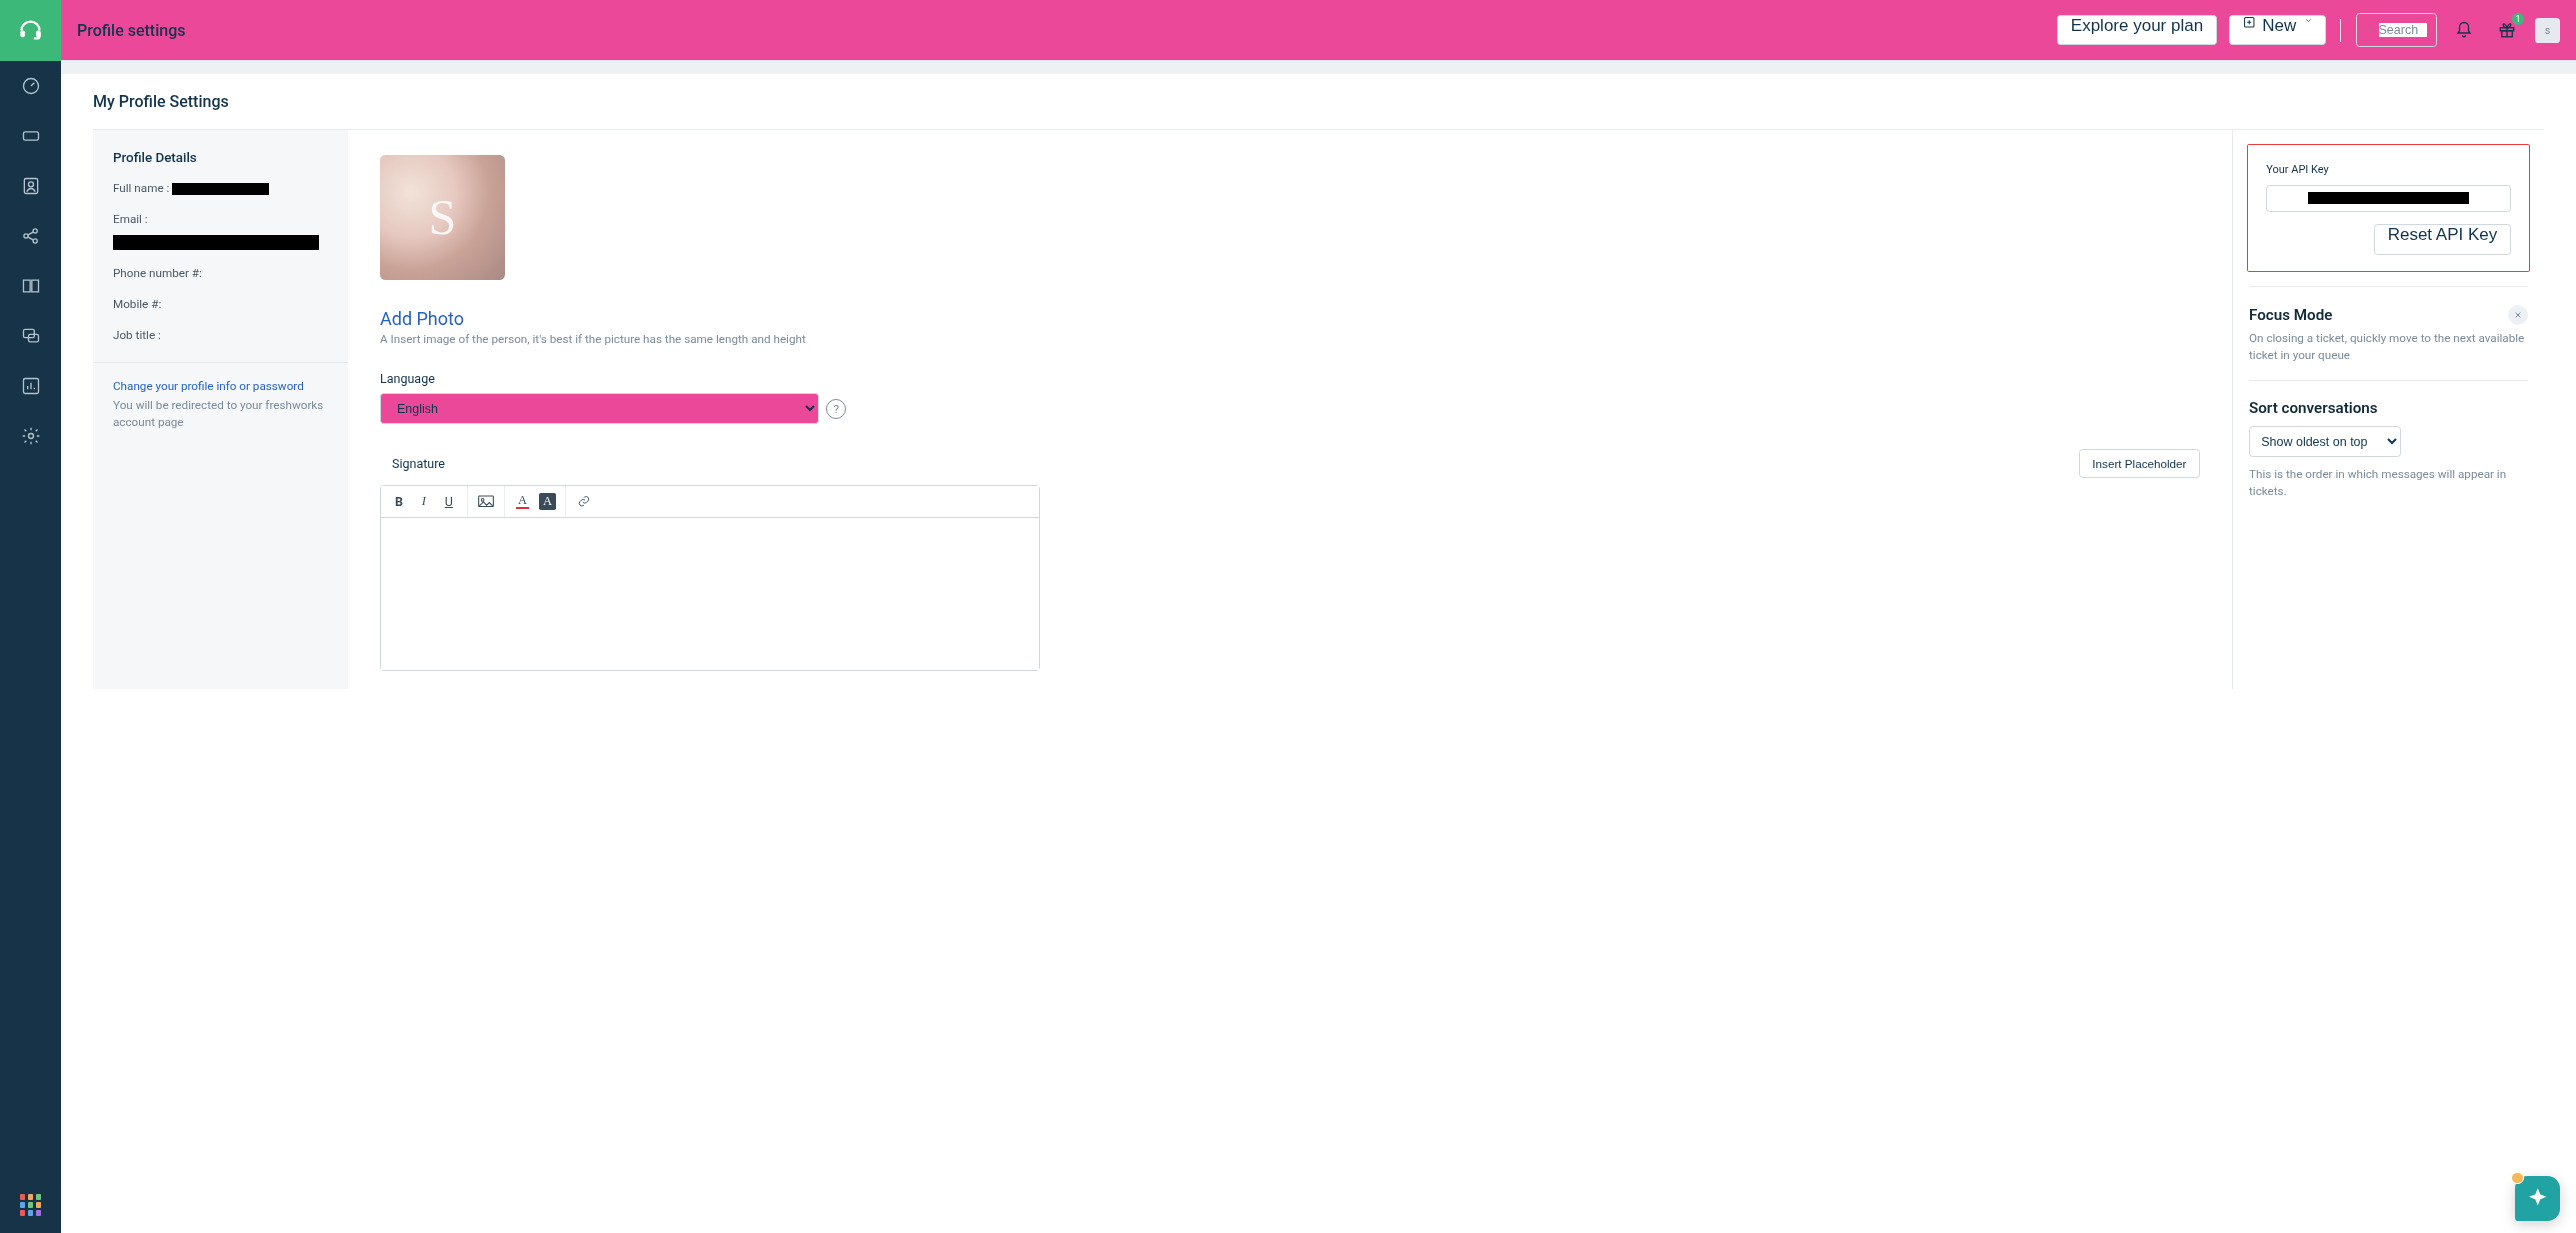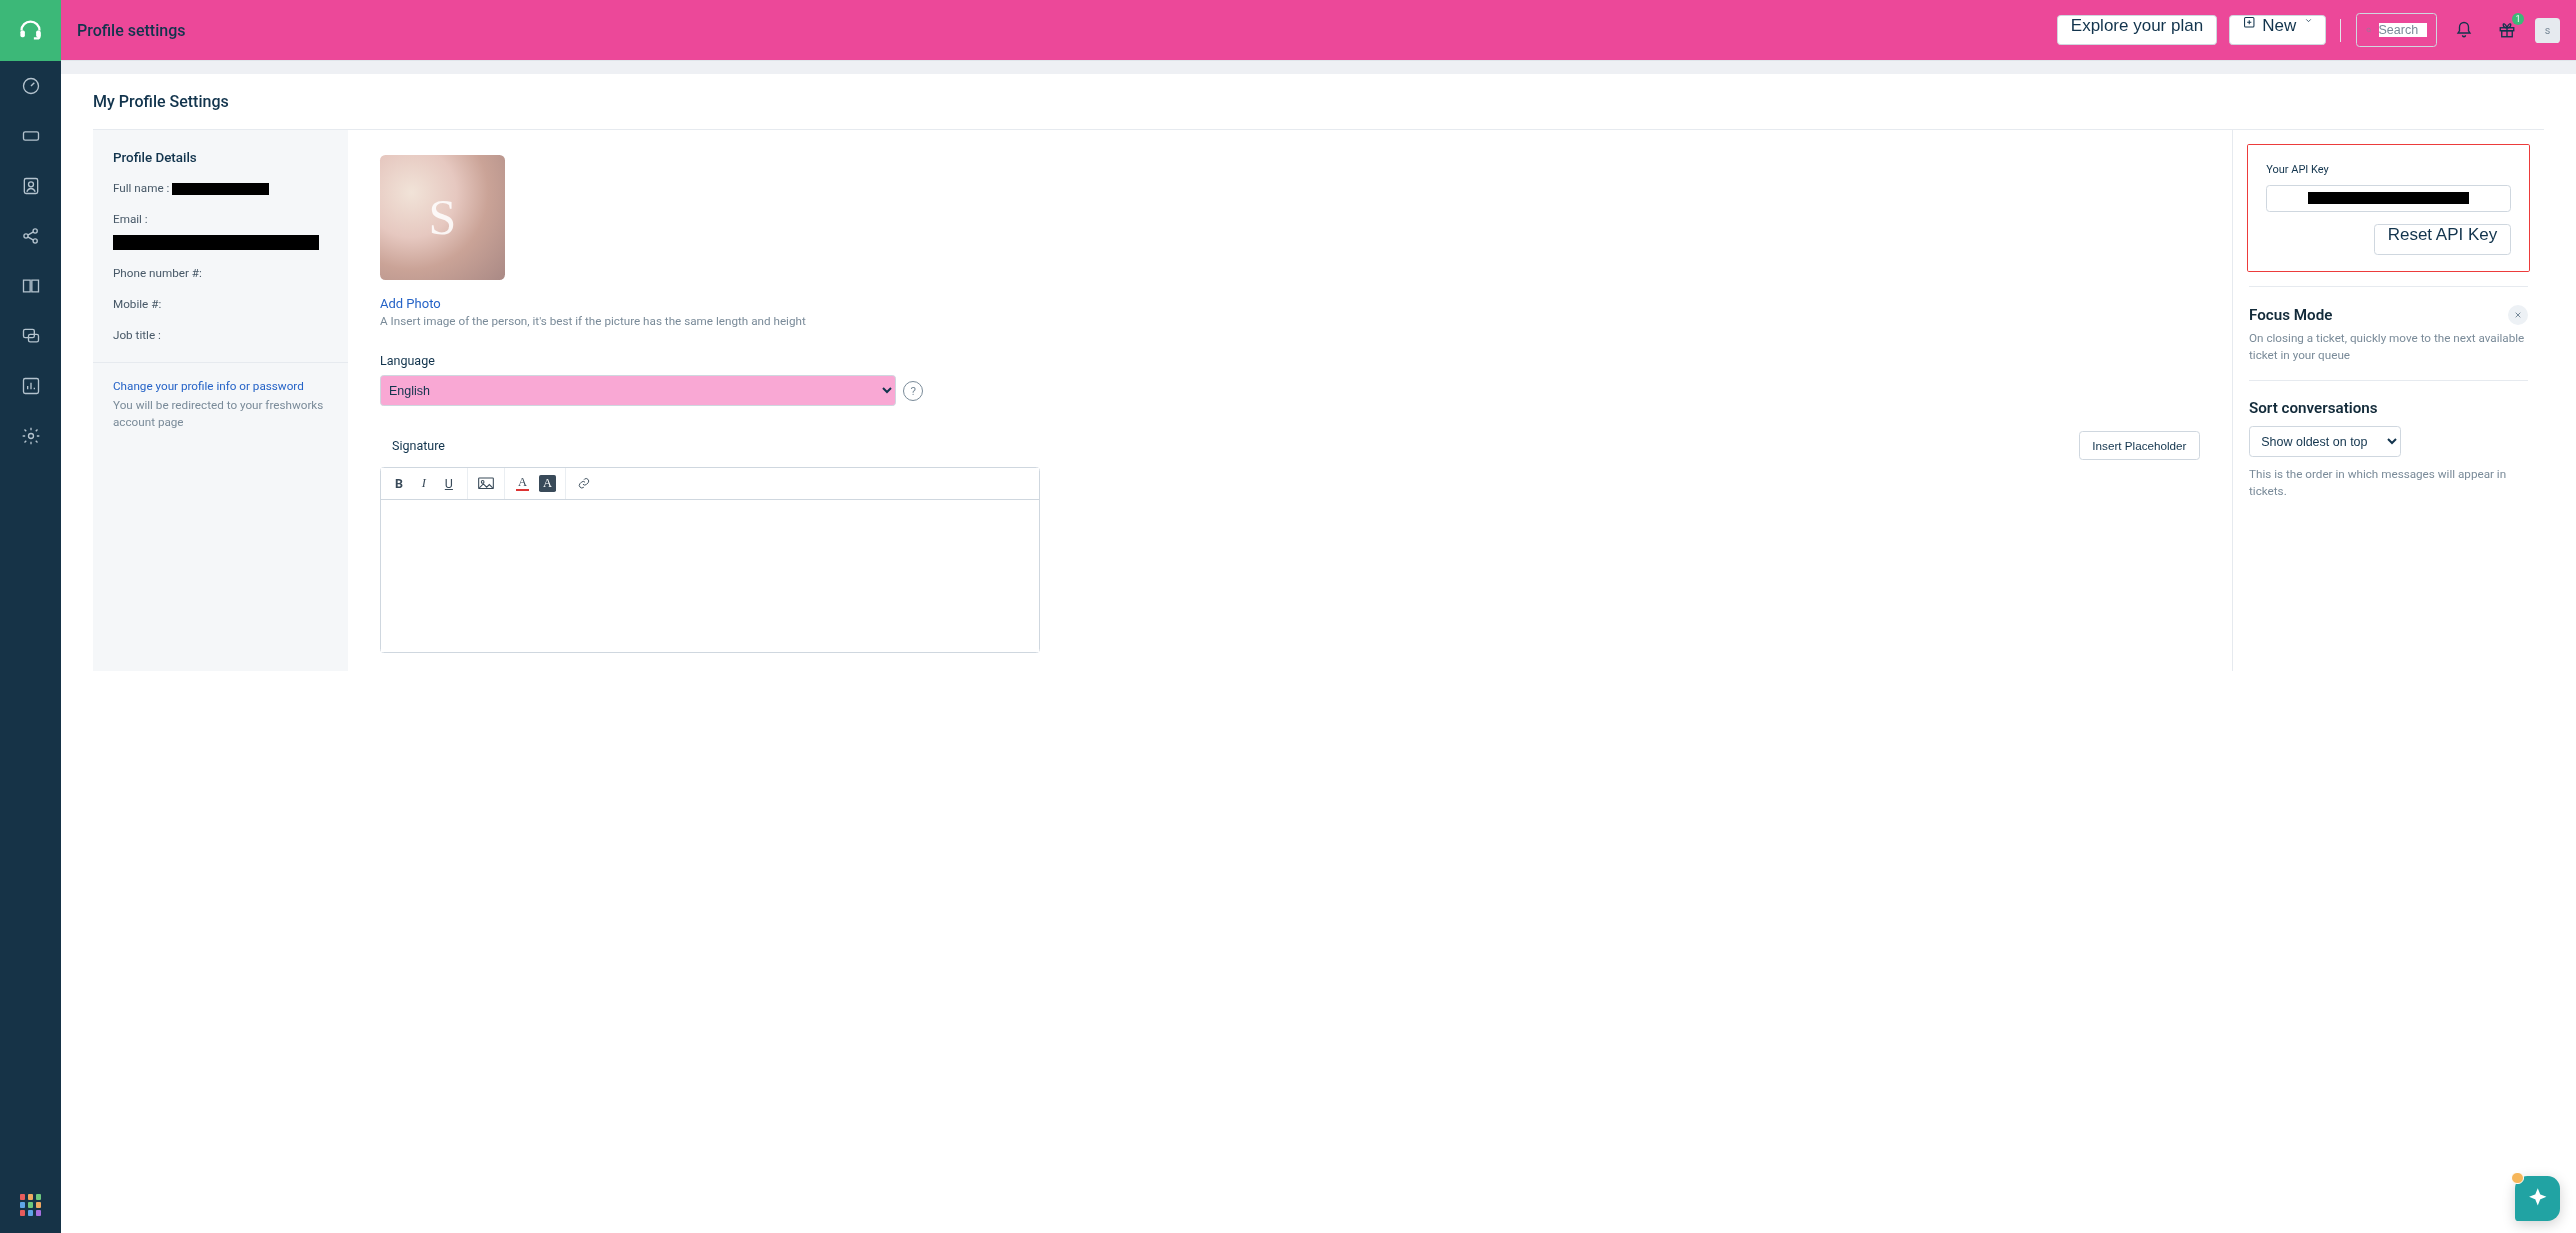--- a/index.html
+++ b/index.html
@@ -45,26 +45,26 @@
   .sec-title { font-size:13.4px; font-weight:520; color:#12344d; margin-bottom:12.5px; }
   .kv-line { font-size:11.7px; color:#475867; margin-bottom:9px; line-height:1.9; }
   .redact { display:inline-block; background:#000; height:12.5px; vertical-align:middle; }
 
   .left-col hr { border:0; border-top:0.9px solid #e6eaef; margin: 16px -20px; }
   .link { color:#2563c7; font-size:11.7px; cursor:pointer; }
   .muted { color:#7a8b99; font-size:11.7px; line-height:1.45; }
 
   
   .avatar-big { width:125px; height:125px; border-radius:5.4px; background: radial-gradient(circle at 25% 30%, #f1e3d8 0%, #e6c8c0 35%, #caa397 60%, #a98985 100%); display:flex; align-items:center; justify-content:center; color:rgba(255,255,255,.85); font-size:50px; font-family: Georgia, 'Times New Roman', serif; font-weight:300; }
-  .add-photo { color:#2563c7; font-size:13px; margin-top:16px; display:inline-block; cursor:pointer;text-align:right; }
+  .add-photo { color:#2563c7; font-size:18px; margin-top:28px; display:inline-block; cursor:pointer;text-align:right; }
   .photo-hint { color:#7a8b99; font-size:11.7px; margin-top:3.6px; }
 
   .field-label { font-size:12.5px; color:#12344d; margin-top:25px; margin-bottom:7.2px; display:block; }
   .select-row { display:flex; align-items:center; gap:7.2px; }
-  select.control { height:30.5px; border:0.9px solid #cfd7df; border-radius:3.6px; padding:0 4px; font-size:12.5px; color:#12344d; background:#f9a8d4; width:516px; }
+  select.control { height:30.5px; border:0.9px solid #cfd7df; border-radius:3.6px; padding:0 12px; font-size:12.5px; color:#12344d; background:#ec4899; width:439px; }
 
   .sig-header { display:flex; align-items:center; justify-content:space-between; margin-top:25px; margin-bottom: 7.2px; margin-left: 12px; }
   .sig-header .lbl { font-size:12.5px; }
   .insert-btn { height:29px; padding:0 12.5px; border:0.9px solid #cfd7df; border-radius:3.6px; background:#fff; font-size:11.7px; color:#12344d; cursor:pointer; }
   .editor-wrap { border:0.9px solid #cfd7df; border-radius:3.6px; width: 660px; max-width:100%; }
   .editor-toolbar { height:32px; border-bottom:0.9px solid #cfd7df; display:flex; align-items:center; background:#fff; }
   .etb-group { display:flex; align-items:center; gap:0; padding:0 5.4px; border-right:0.9px solid #eaeef2; height:100%; }
   .etb-btn { width:25px; height:25px; display:inline-flex; align-items:center; justify-content:center; color:#394a59; cursor:pointer; border-radius:2.7px; }
   .editor-body { height:152px; background:#fff; }
 

